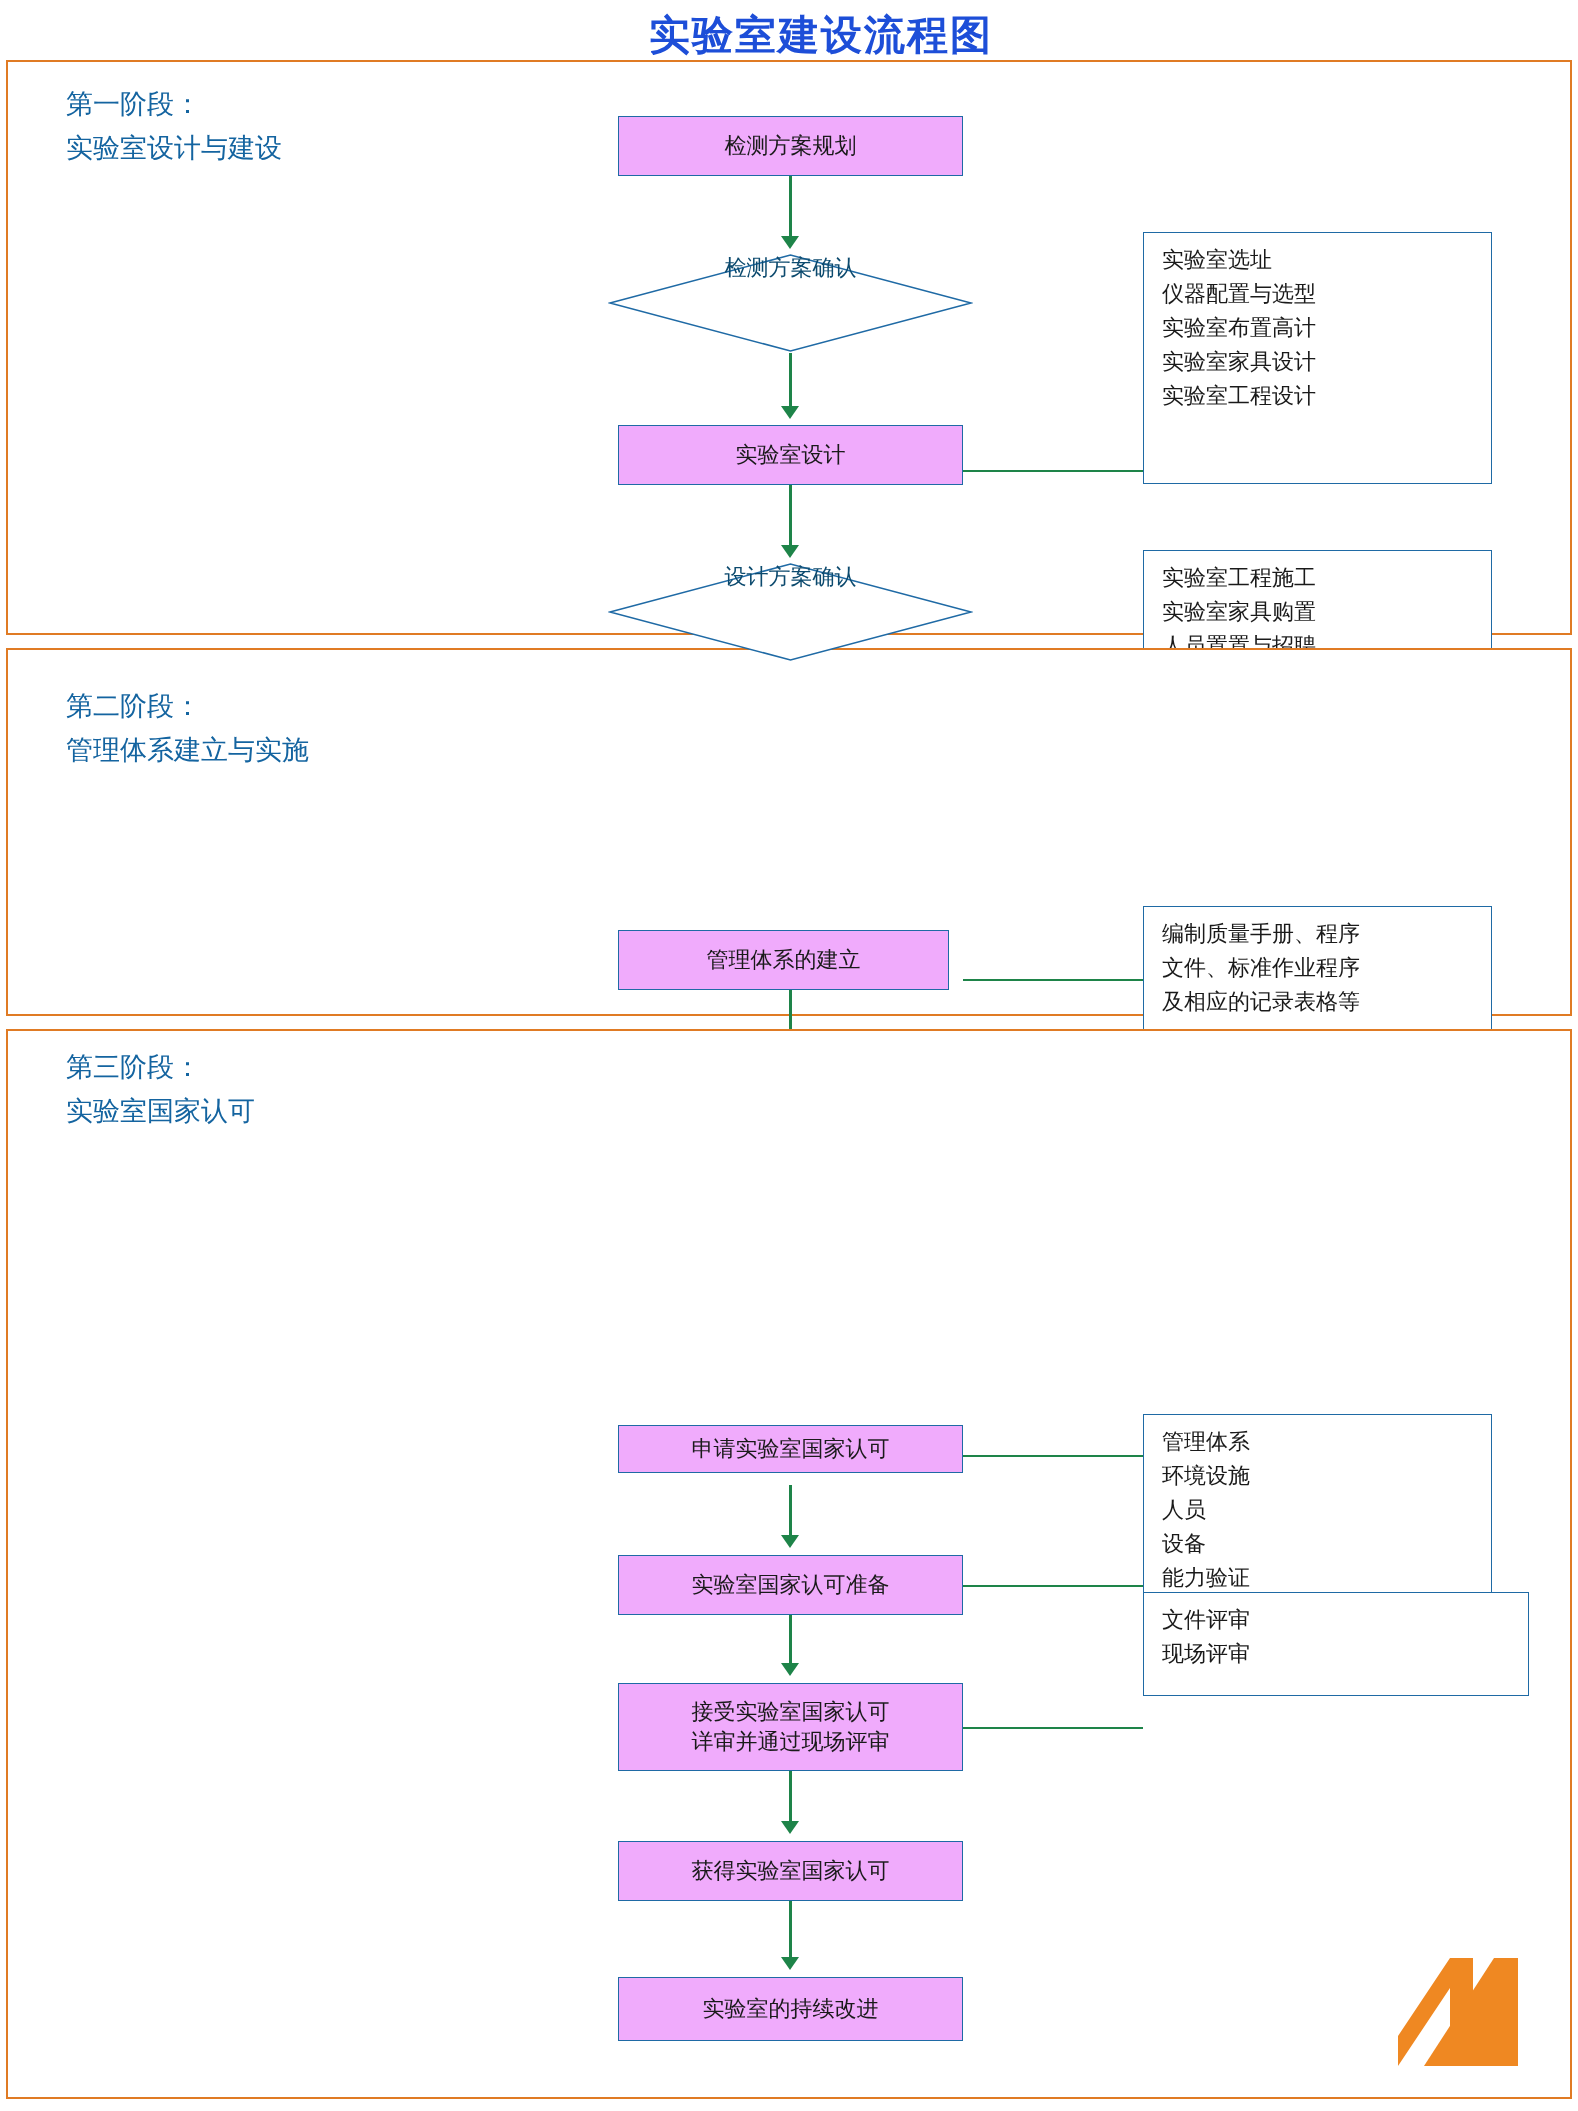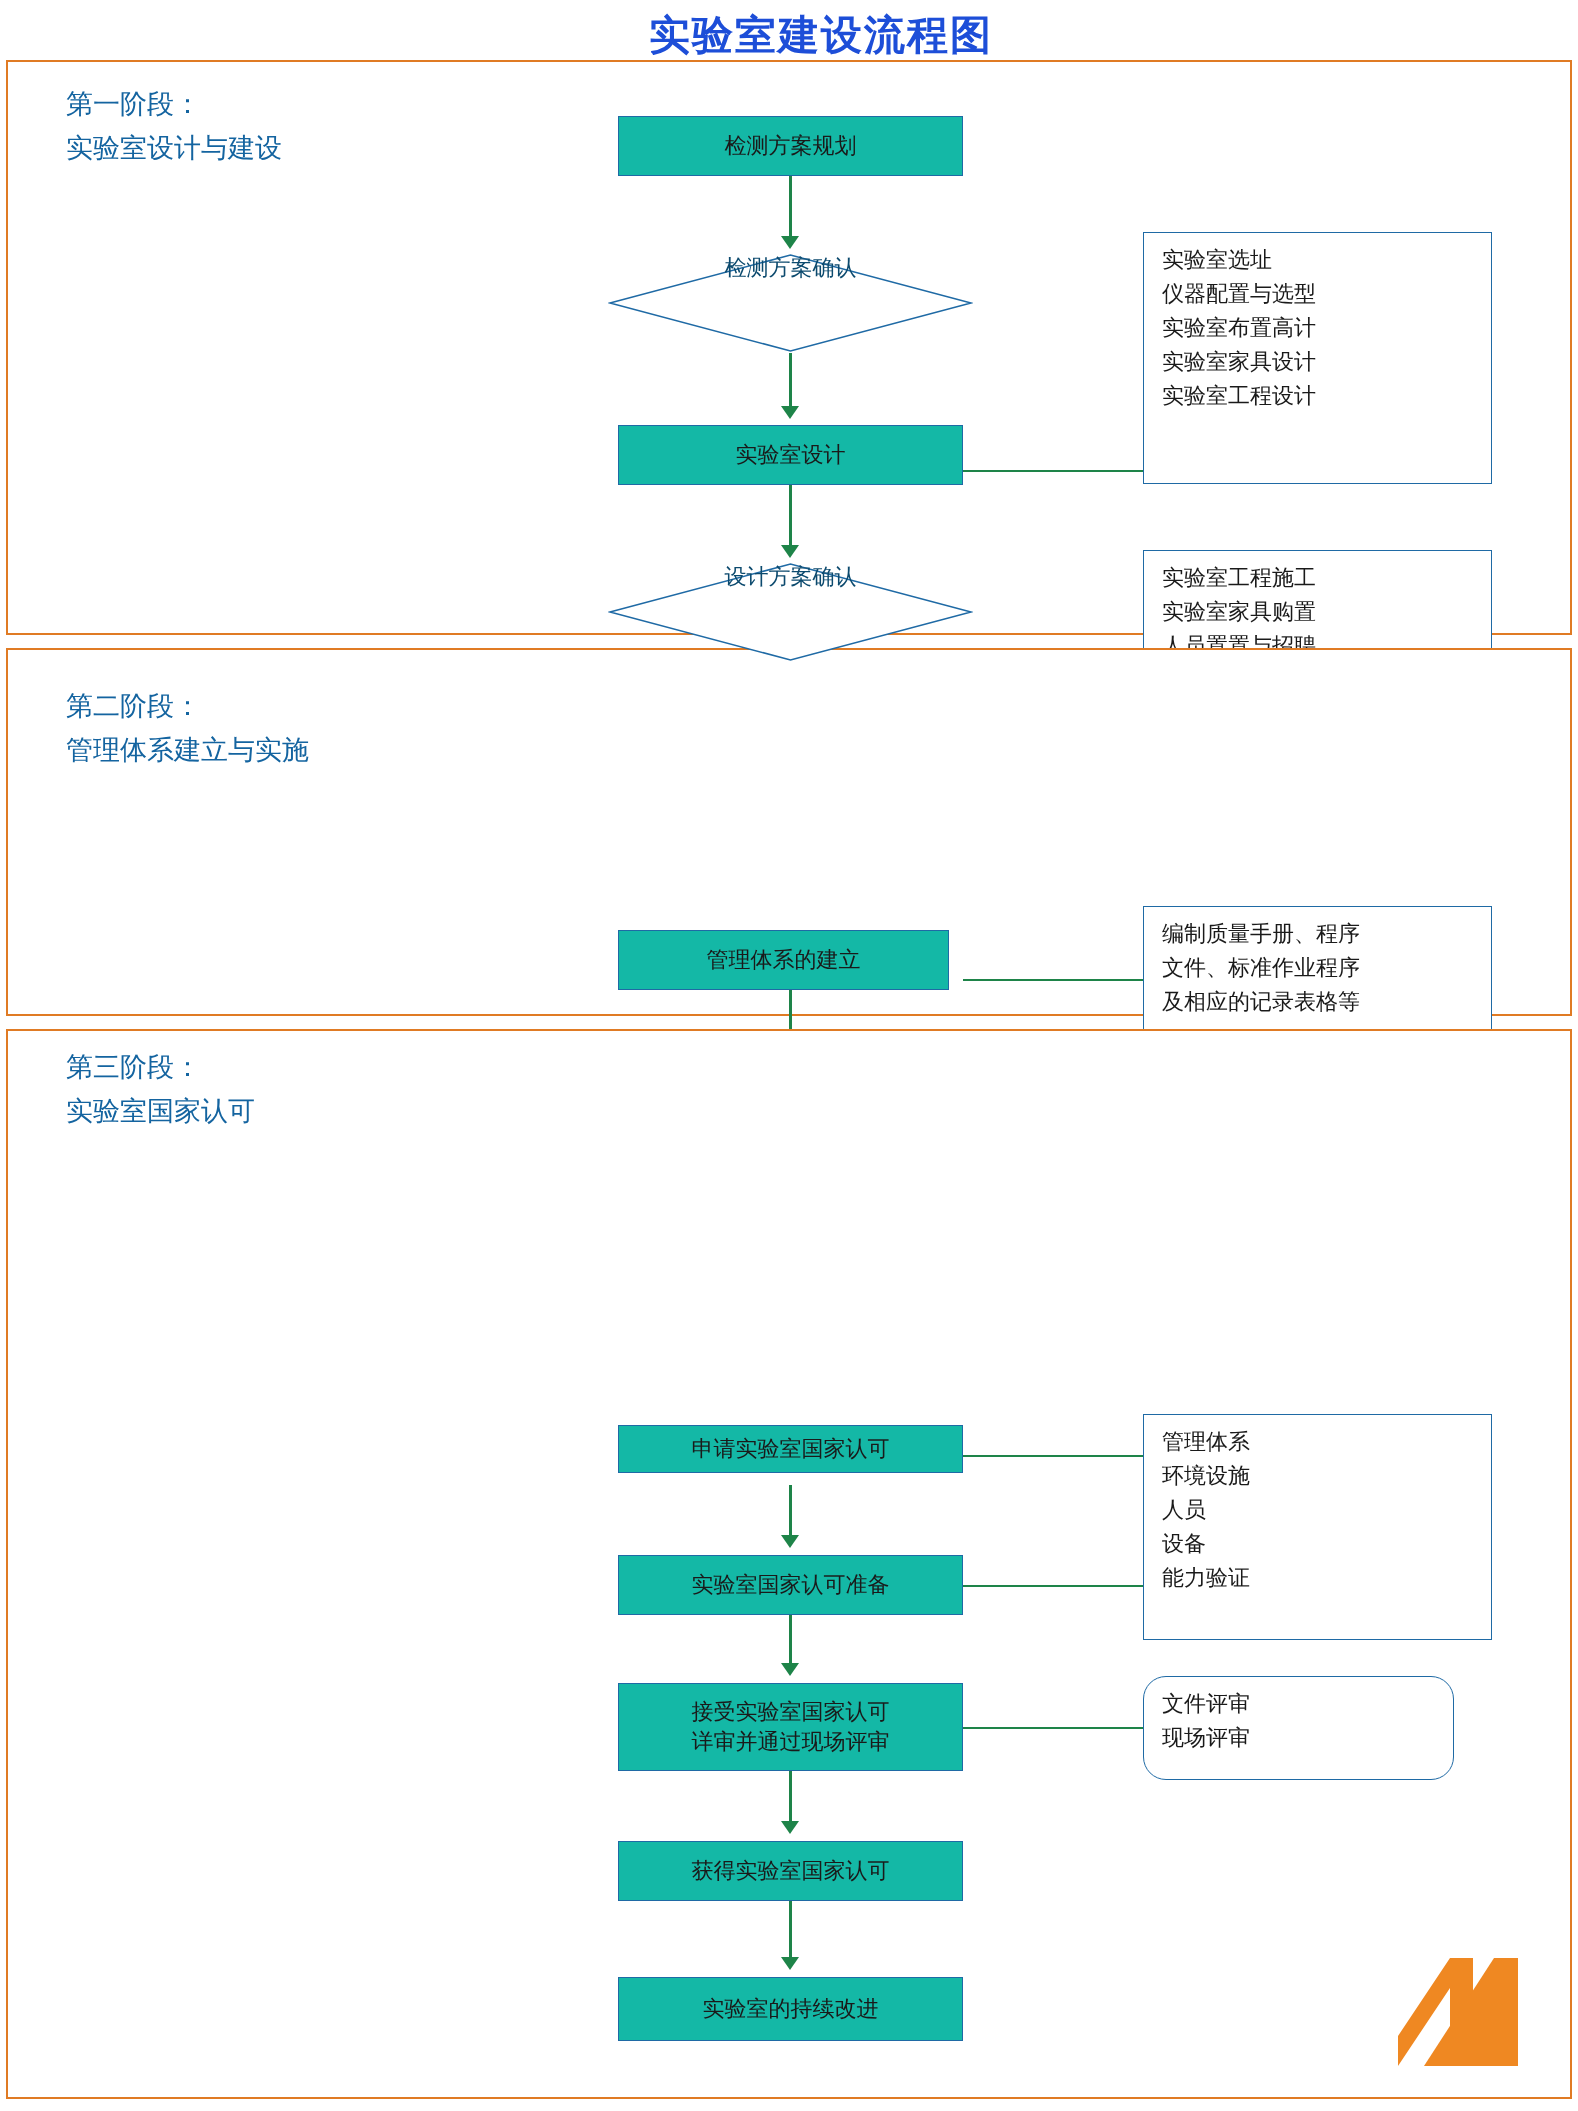--- a/index.html
+++ b/index.html
@@ -42,21 +42,21 @@
   }
   #stage-1-label{left:66px; top:82px;}
   #stage-2-label{left:66px; top:684px;}
   #stage-3-label{left:66px; top:1045px;}
 
   
   .node{
     position:absolute;
     box-sizing:border-box;
     border:1.5px solid #1f6aa5;
-    background:#14b8a6;
+    background:#f0abfc;
     display:flex;
     align-items:center;
     justify-content:center;
     text-align:center;
     color:#1a1a1a;
     font-size:22px;
     line-height:1.35;
     white-space:pre-line;
   }
 
@@ -197,21 +197,21 @@
 <div class="node" style="left:618px;top:1683px;width:345px;height:88px;">接受实验室国家认可
 详审并通过现场评审</div>
 <div class="node" style="left:618px;top:1841px;width:345px;height:60px;">获得实验室国家认可</div>
 <div class="node" style="left:618px;top:1977px;width:345px;height:64px;">实验室的持续改进</div>
 
 <div class="note" style="left:1143px;top:1414px;width:349px;height:226px;">管理体系
 环境设施
 人员
 设备
 能力验证</div>
-<div class="note" style="left:1143px;top:1676px;width:311px;height:104px;border-radius:23px;">文件评审
+<div class="note" style="left:1143px;top:1592px;width:386px;height:104px;">文件评审
 现场评审</div>
 
 <div class="conn vline" style="left:789px;top:1485px;height:52px;"></div>
 <div class="arrow" style="left:781px;top:1535px;"></div>
 <div class="conn vline" style="left:789px;top:1615px;height:50px;"></div>
 <div class="arrow" style="left:781px;top:1663px;"></div>
 <div class="conn vline" style="left:789px;top:1771px;height:52px;"></div>
 <div class="arrow" style="left:781px;top:1821px;"></div>
 <div class="conn vline" style="left:789px;top:1901px;height:58px;"></div>
 <div class="arrow" style="left:781px;top:1957px;"></div>

